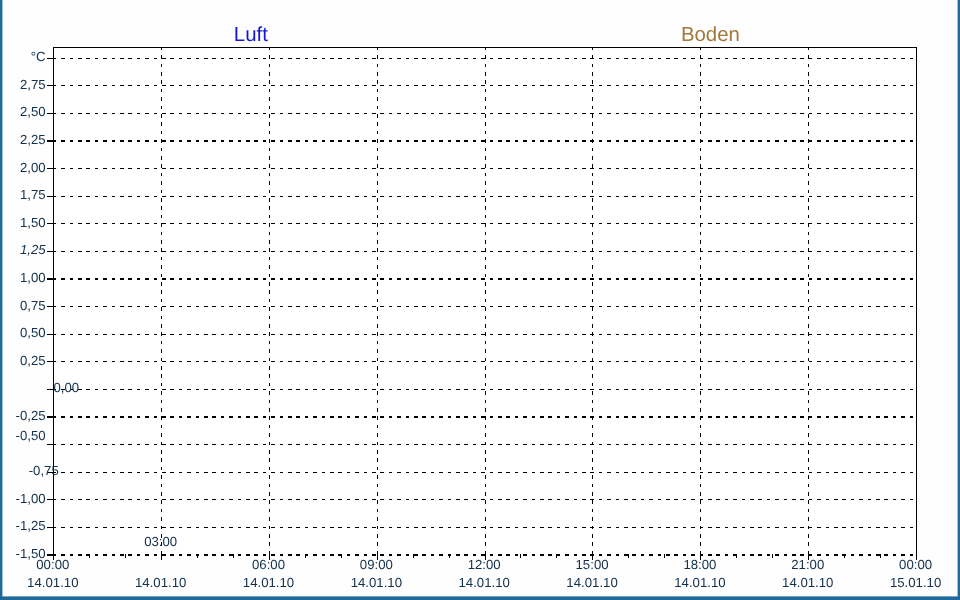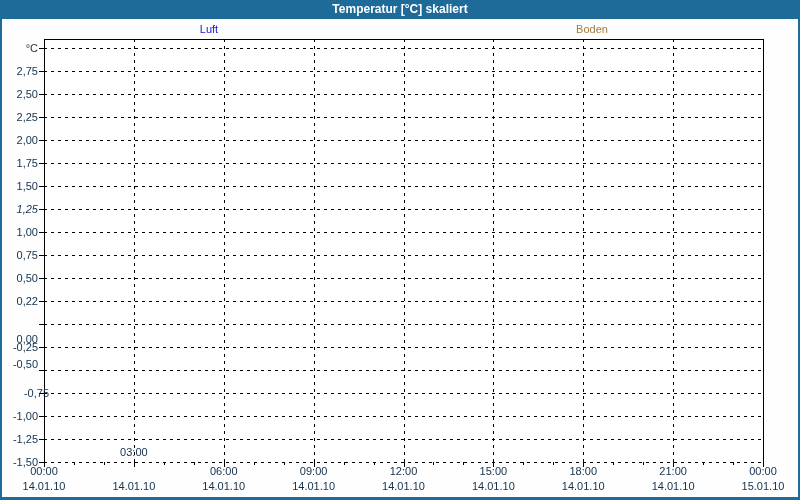--- a/index.html
+++ b/index.html
@@ -27,21 +27,21 @@
     font-weight: bold;
     line-height: 19px;
     text-align: center;
     white-space: nowrap;
   }
 
   .legend-item {
     position: absolute;
     top: 22px;
     height: 14px;
-    font-size: 11px;
+    font-size: 17px;
     line-height: 14px;
     transform: translateX(-50%);
     white-space: nowrap;
   }
   #legend-luft  { left: 207px; }
   #legend-boden { left: 590px; }
 
   #plot-svg {
     position: absolute;
     top: 0; left: 0;
@@ -70,23 +70,20 @@
     text-align: center;
     color: #13304c;
     white-space: nowrap;
   }
 </style>
 </head>
 <body>
 
 <div id="window">
 
-  <div id="titlebar">
-    <span>Temperatur [°C] skaliert</span>
-  </div>
 
   <div class="legend-item" id="legend-luft" style="color: rgb(21, 21, 214);">
     <span>Luft</span>
   </div>
 
   <div class="legend-item" id="legend-boden" style="color: rgb(160, 121, 60);">
     <span>Boden</span>
   </div>
 
   <svg id="plot-svg" xmlns="http://www.w3.org/2000/svg" shape-rendering="crispEdges">
@@ -171,22 +168,22 @@
       <div class="ylabel" style="top: 65px;">2,75</div>
       <div class="ylabel" style="top: 88px;">2,50</div>
       <div class="ylabel" style="top: 111px;">2,25</div>
       <div class="ylabel" style="top: 134px;">2,00</div>
       <div class="ylabel" style="top: 157px;">1,75</div>
       <div class="ylabel" style="top: 180px;">1,50</div>
       <div class="ylabel" style="top: 203px; font-style: italic;">1,25</div>
       <div class="ylabel" style="top: 226px;">1,00</div>
       <div class="ylabel" style="top: 249px;">0,75</div>
       <div class="ylabel" style="top: 272px;">0,50</div>
-      <div class="ylabel" style="top: 295px;">0,22</div>
-      <div class="ylabel" style="top: 333px;">0,00</div>
+      <div class="ylabel" style="top: 295px;">0,25</div>
+      <div class="ylabel" style="top: 318px; margin-left: 28px;">0,00</div>
       <div class="ylabel" style="top: 341px;">-0,25</div>
       <div class="ylabel" style="top: 358px;">-0,50</div>
       <div class="ylabel" style="top: 387px; margin-left: 11px;">-0,75</div>
       <div class="ylabel" style="top: 410px;">-1,00</div>
       <div class="ylabel" style="top: 433px;">-1,25</div>
       <div class="ylabel" style="top: 456px;">-1,50</div>
       <div class="xlabel" style="left: 6px; top: 465px;">00:00</div>
       <div class="xlabel" style="left: 6px; top: 480px;">14.01.10</div>
       <div class="xlabel" style="left: 95.875px; top: 446px;">03:00</div>
       <div class="xlabel" style="left: 95.875px; top: 480px;">14.01.10</div>

